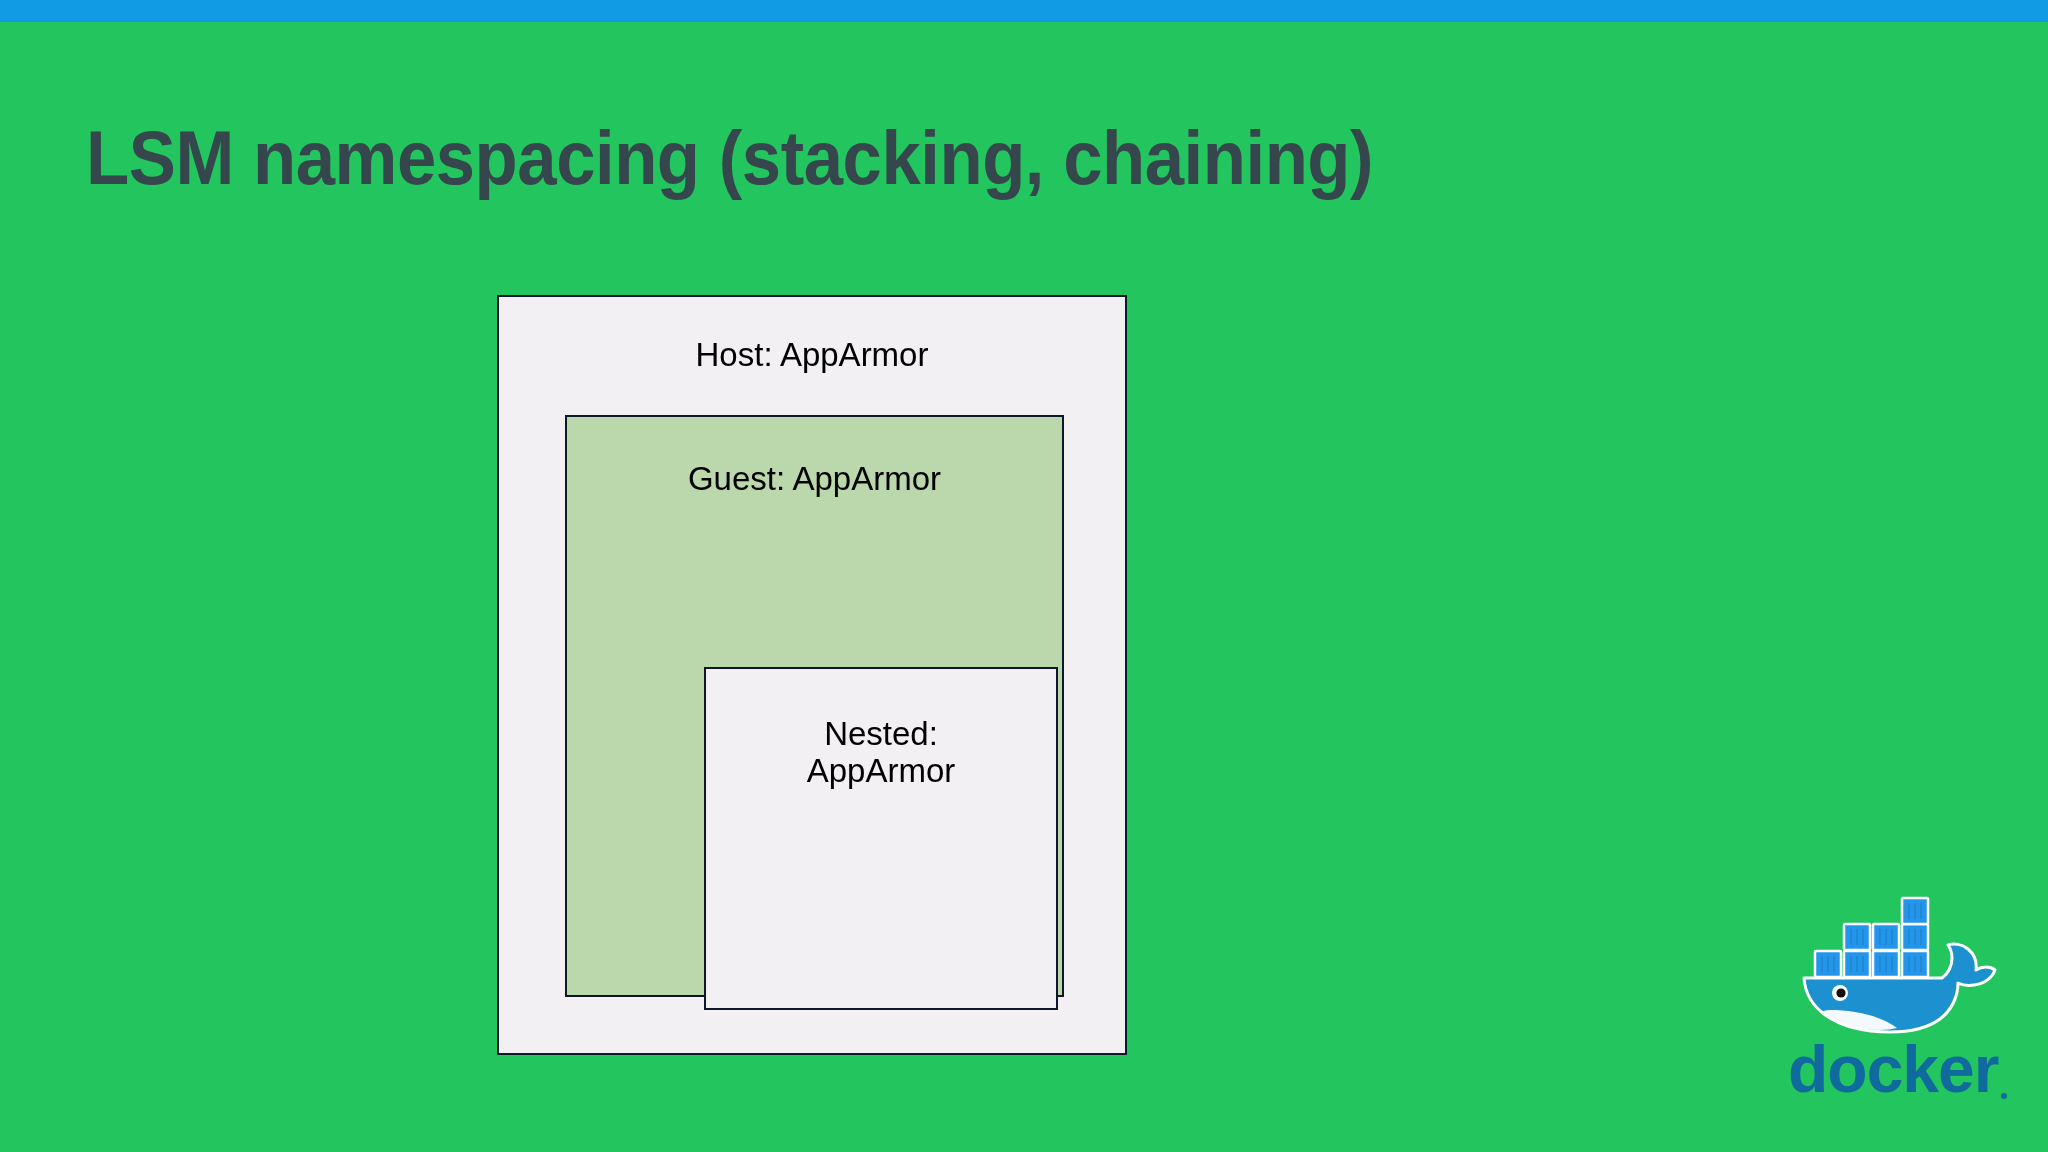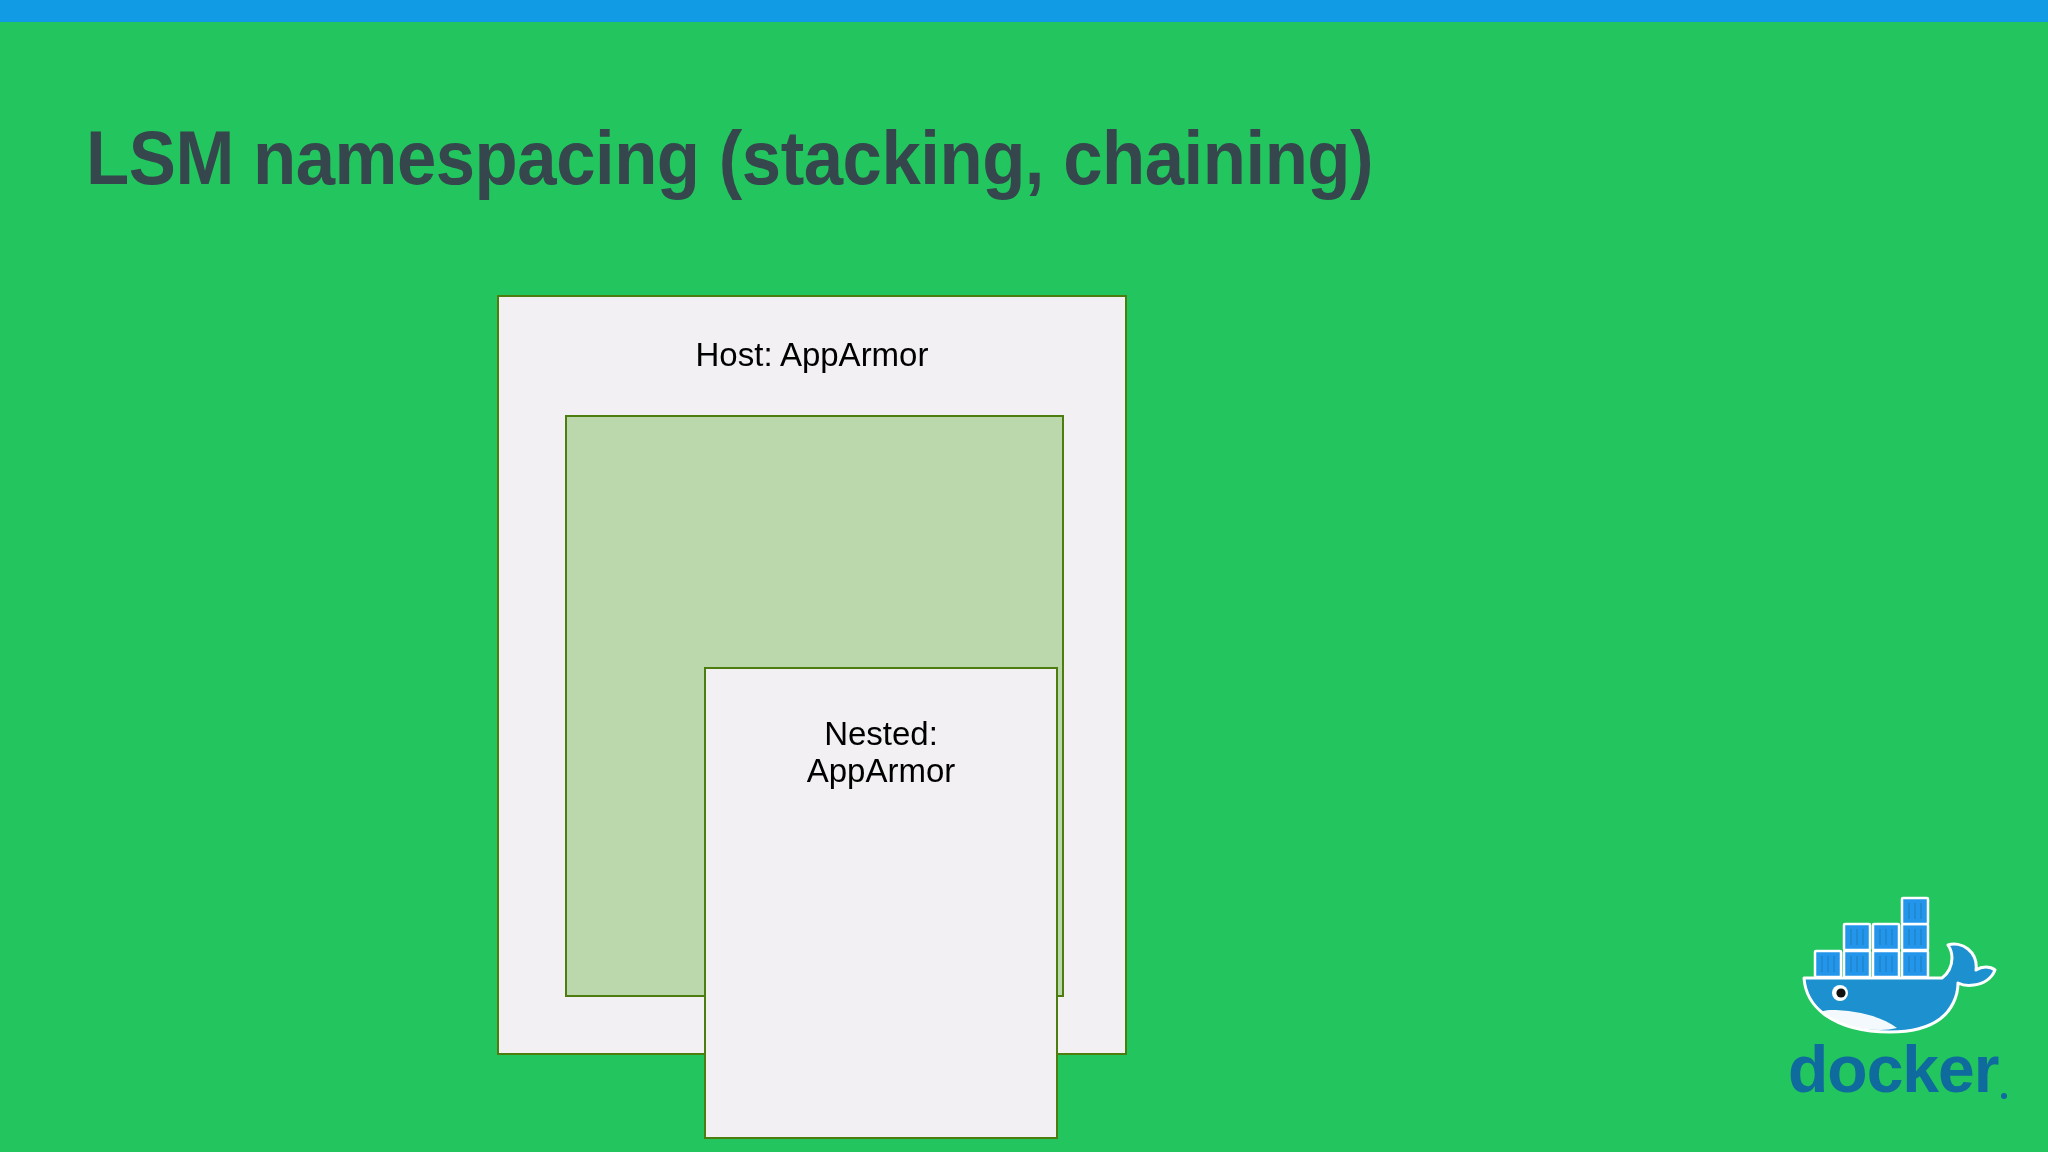--- a/index.html
+++ b/index.html
@@ -46,21 +46,21 @@
     position: absolute;
     left: 497px;
     top: 295px;
     width: 630px;
     height: 760px;
   }
 
   .box {
     position: absolute;
     box-sizing: border-box;
-    border: 2px solid #4d7c0f;
+    border: 2px solid #0f172a;
   }
 
   .box-label {
     position: absolute;
     left: 0;
     width: 100%;
     text-align: center;
     color: #000000;
     font-size: 33px;
     font-family: "Liberation Sans", sans-serif;
@@ -87,21 +87,21 @@
     background: #bad8ab;
   }
   #label-guest {
     top: 44px;
   }
 
   #box-nested {
     left: 137px;
     top: 250px;
     width: 354px;
-    height: 472px;
+    height: 343px;
     background: #f2f0f3;
     padding-left: 46px;
   }
   #label-nested {
     top: 47px;
   }
 
   
   #docker-logo {
     position: absolute;
@@ -133,20 +133,21 @@
   <div id="top-bar"></div>
 
   <div id="slide-title">LSM namespacing (stacking, chaining)</div>
 
   <div id="diagram">
 
     <div class="box" id="box-host">
       <div class="box-label" id="label-host">Host: AppArmor</div>
 
       <div class="box" id="box-guest">
+        <div class="box-label" id="label-guest">Guest: AppArmor</div>
 
         <div class="box" id="box-nested">
           <div class="box-label" id="label-nested">Nested:
 AppArmor</div>
         </div>
 
       </div>
     </div>
 
   </div>

